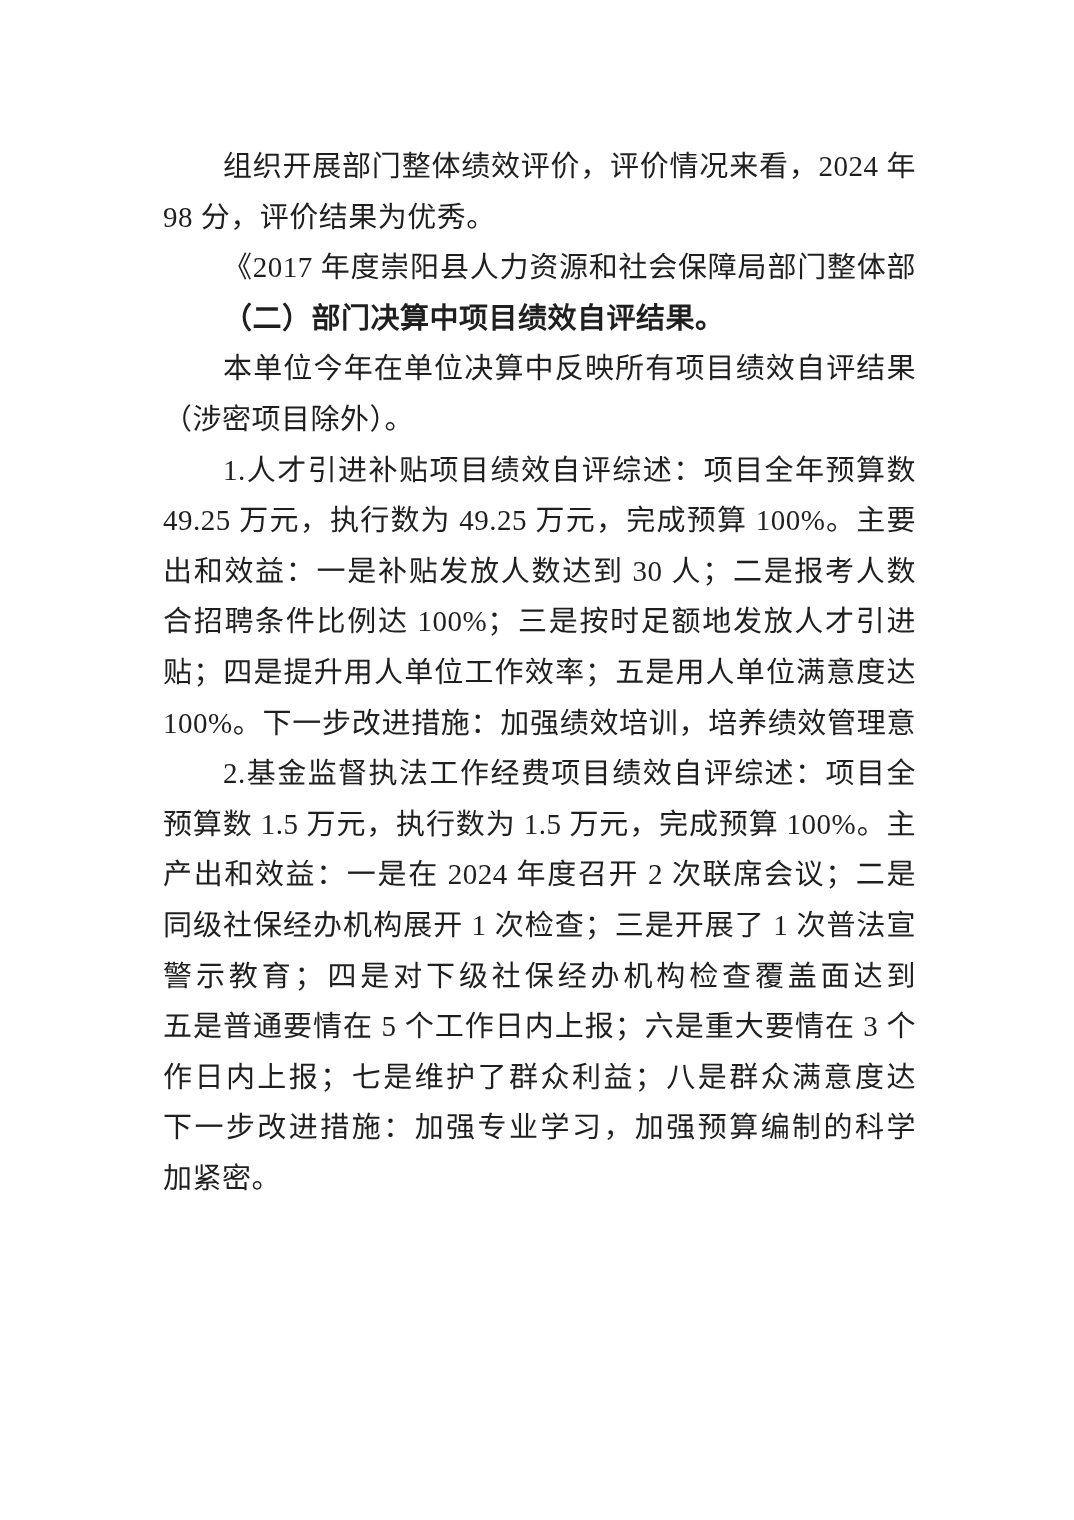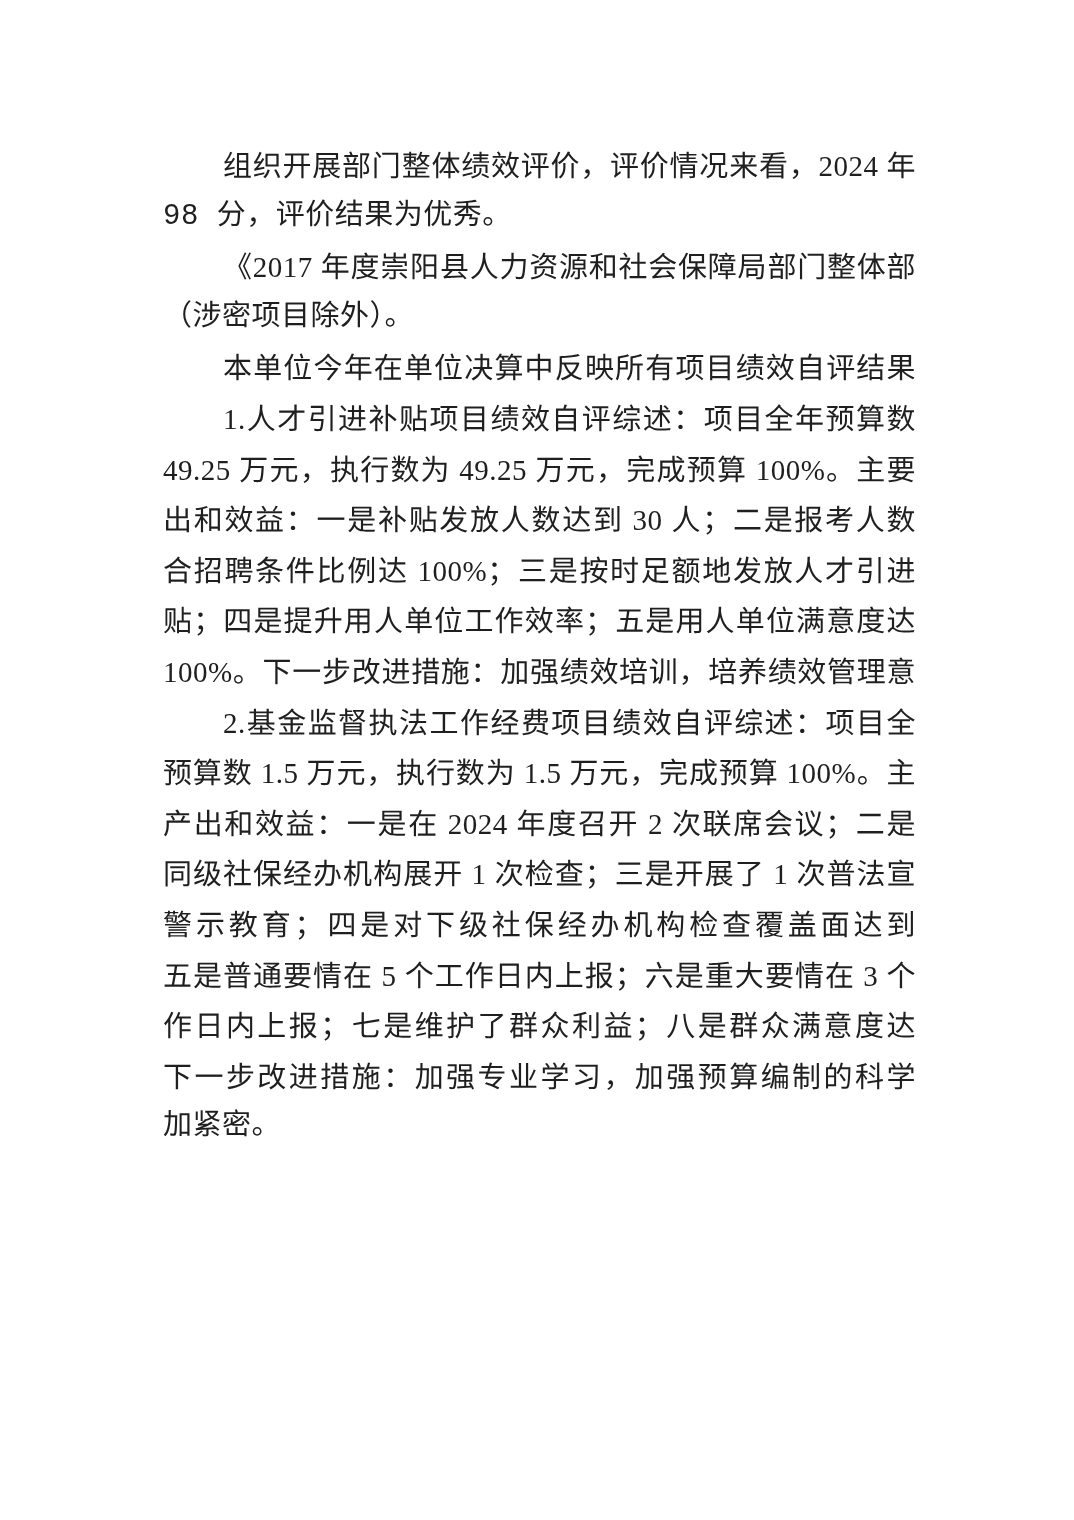--- a/index.html
+++ b/index.html
@@ -38,44 +38,46 @@
     line-height: 50.6px;
     overflow: hidden;
     text-align: justify;
     text-align-last: justify;
     white-space: normal;
     letter-spacing: 0.5px;
   }
   .text-line.para-end {
     text-align: left;
     text-align-last: left;
-    font-family: Liberation Mono, monospace;
   }
   .text-line.indent {
     text-indent: 60px;
   }
   .paragraph.heading .text-line {
     font-weight: 700;
   }
 </style>
 </head>
 <body>
 
 <div class="page" style="background: rgb(255, 255, 255);">
   <div class="text-block" style="color: rgb(31, 31, 31);">
       <div class="paragraph">
         <div class="text-line indent">组织开展部门整体绩效评价，评价情况来看，2024 年度</div>
         <div class="text-line para-end">98 分，评价结果为优秀。</div>
       </div>
       <div class="paragraph">
         <div class="text-line indent">《2017 年度崇阳县人力资源和社会保障局部门整体部</div>
       </div>
+      <div class="paragraph heading">
+        <div class="text-line indent para-end">（二）部门决算中项目绩效自评结果。</div>
+      </div>
       <div class="paragraph">
+        <div class="text-line indent">本单位今年在单位决算中反映所有项目绩效自评结果</div>
         <div class="text-line para-end">（涉密项目除外）。</div>
-        <div class="text-line indent">本单位今年在单位决算中反映所有项目绩效自评结果</div>
       </div>
       <div class="paragraph">
         <div class="text-line indent">1.人才引进补贴项目绩效自评综述：项目全年预算数为</div>
         <div class="text-line">49.25 万元，执行数为 49.25 万元，完成预算 100%。主要产</div>
         <div class="text-line">出和效益：一是补贴发放人数达到 30 人；二是报考人数符</div>
         <div class="text-line">合招聘条件比例达 100%；三是按时足额地发放人才引进补</div>
         <div class="text-line">贴；四是提升用人单位工作效率；五是用人单位满意度达</div>
         <div class="text-line">100%。下一步改进措施：加强绩效培训，培养绩效管理意识。</div>
       </div>
       <div class="paragraph">

